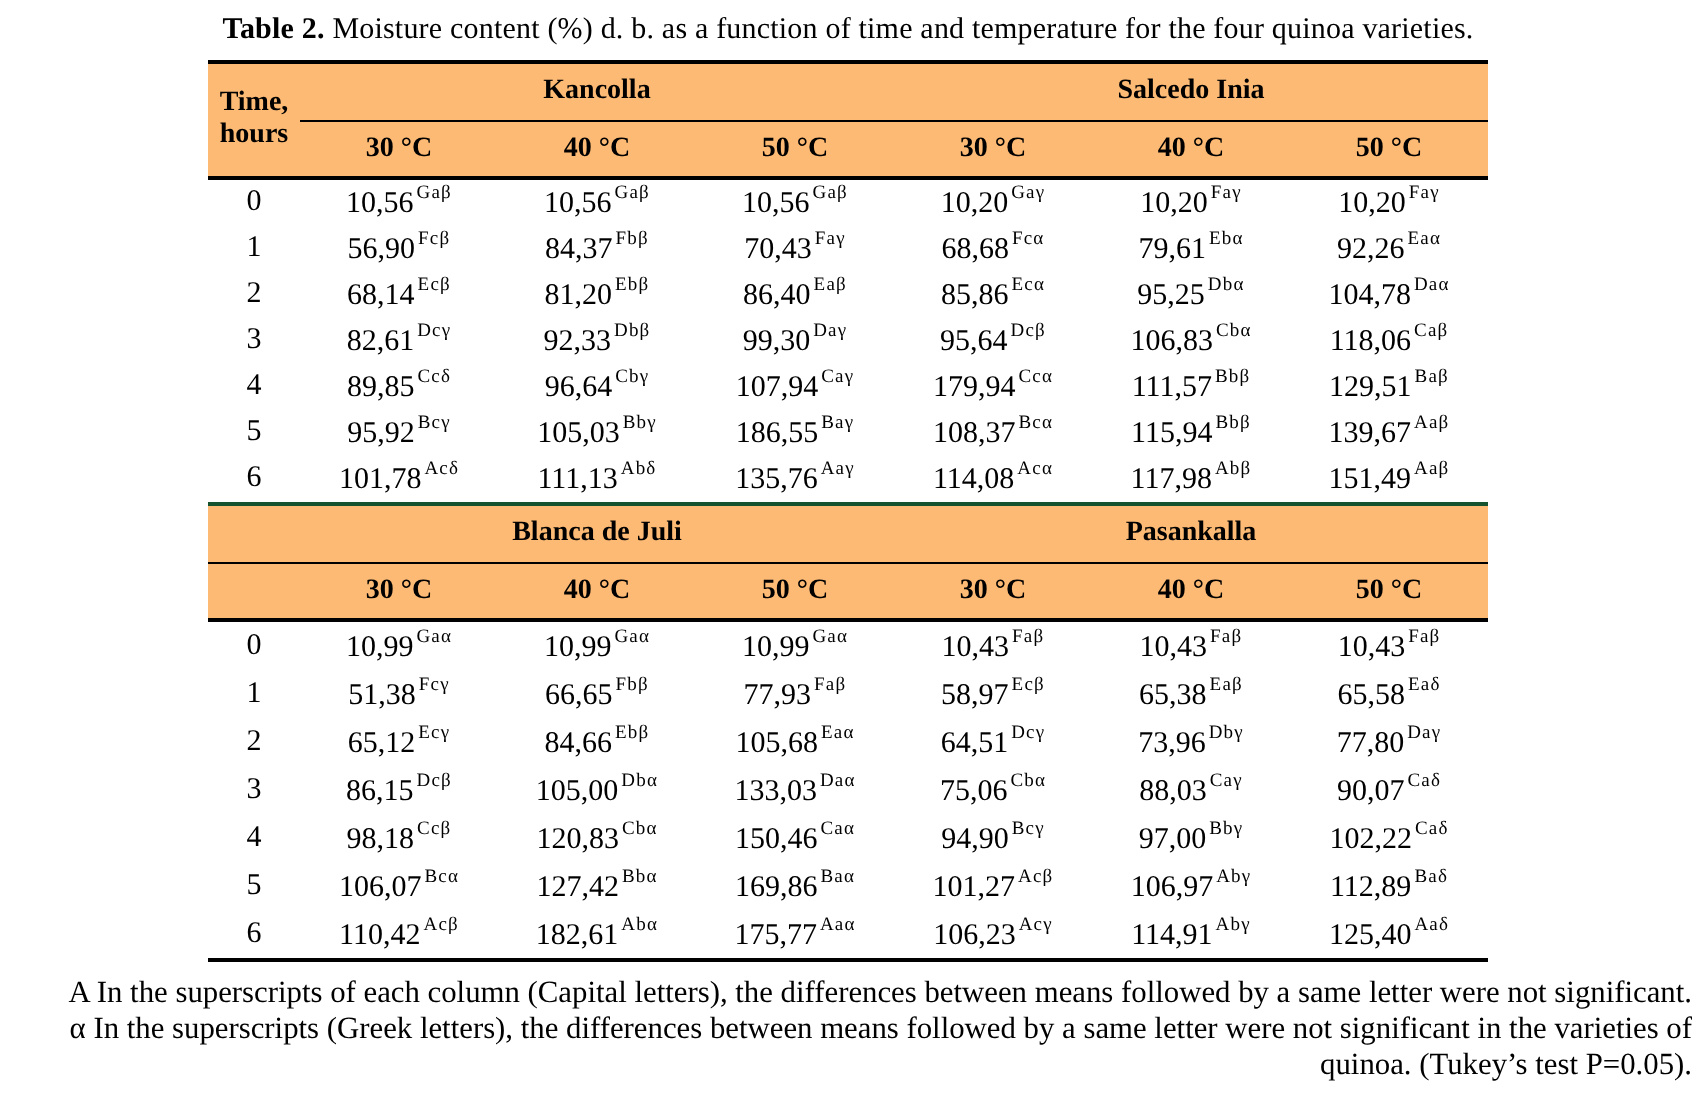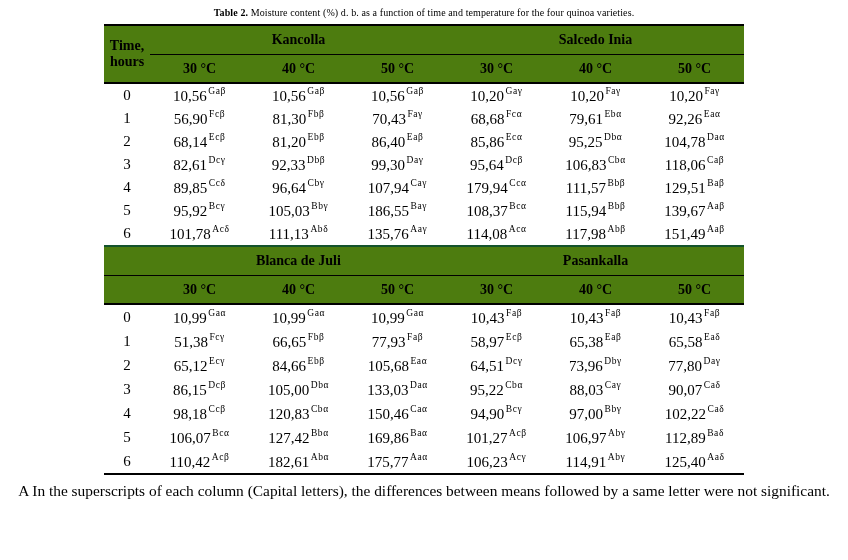--- a/index.html
+++ b/index.html
@@ -2,34 +2,34 @@
 <html><head>
 <meta charset="utf-8">
 <style>
   html,body{margin:0;padding:0;}
   body{
     width:848px;height:560px;background:#ffffff;color:#000;
     font-family:"Liberation Serif","DejaVu Serif",serif;
     overflow:hidden;position:relative;
   }
   .caption{
-    text-align:center;font-size:10px;padding-top:7px;letter-spacing:.1px;
+    text-align:center;font-size:15px;padding-top:7px;letter-spacing:.1px;
   }
   .caption b{font-weight:bold;}
   table.moist{
     border-collapse:collapse;table-layout:fixed;
     margin:6px 0 0 104px;width:640px;
     border-top:2.5px solid #000;
   }
   col.c-time{width:46px;}
   col.c-data{width:99px;}
   th,td{padding:0;margin:0;font-weight:normal;}
   
   tr.variety-row th, tr.temp-row th{
-    background:#4d7c0f;font-weight:bold;font-size:14px;
+    background:#fdba74;font-weight:bold;font-size:14px;
   }
   tr.variety-row th{height:28px;}
   tr.temp-row th{height:27px;}
   th.time-cell{font-size:14px;line-height:1.15;}
   
   tr.variety-row.s0 th.vh{border-bottom:1.5px solid #000;}
   tr.variety-row.s1 th{border-bottom:1.5px solid #000;border-top:2px solid #14532d;}
   
   tr.temp-row th{border-bottom:2.2px solid #000;}
   tr.variety-row.s0 th.time-cell{border-bottom:2.2px solid #000;}
@@ -39,21 +39,21 @@
     background:#fff;white-space:nowrap;
   }
   tr.data-row.tall td{height:24px;}
   tr.data-row.last td{border-bottom:2.5px solid #000;}
   td .sup{
     font-size:9.5px;vertical-align:7px;letter-spacing:.6px;margin-left:1.5px;
   }
   td.time-val{font-size:15px;}
   
   .notes{
-    margin:7px 2px 0 2px;font-size:15.4px;line-height:18px;text-align:center;
+    margin:7px 2px 0 2px;font-size:15.4px;line-height:18px;text-align:right;
   }
   .notes p{margin:0;}
 </style>
 </head>
 <body>
 
 <div class="caption">
   <b>Table 2.</b>
   <span>Moisture content (%) d. b. as a function of time and temperature for the four quinoa varieties.</span>
 </div>
@@ -87,21 +87,21 @@
         <td class="data"><span class="val">10,56</span><span class="sup">Gaβ</span></td>
         <td class="data"><span class="val">10,56</span><span class="sup">Gaβ</span></td>
         <td class="data"><span class="val">10,56</span><span class="sup">Gaβ</span></td>
         <td class="data"><span class="val">10,20</span><span class="sup">Gaγ</span></td>
         <td class="data"><span class="val">10,20</span><span class="sup">Faγ</span></td>
         <td class="data"><span class="val">10,20</span><span class="sup">Faγ</span></td>
       </tr>
       <tr class="data-row">
         <td class="time-val">1</td>
         <td class="data"><span class="val">56,90</span><span class="sup">Fcβ</span></td>
-        <td class="data"><span class="val">81,30</span><span class="sup">Fbβ</span></td>
+        <td class="data"><span class="val">84,37</span><span class="sup">Fbβ</span></td>
         <td class="data"><span class="val">70,43</span><span class="sup">Faγ</span></td>
         <td class="data"><span class="val">68,68</span><span class="sup">Fcα</span></td>
         <td class="data"><span class="val">79,61</span><span class="sup">Ebα</span></td>
         <td class="data"><span class="val">92,26</span><span class="sup">Eaα</span></td>
       </tr>
       <tr class="data-row">
         <td class="time-val">2</td>
         <td class="data"><span class="val">68,14</span><span class="sup">Ecβ</span></td>
         <td class="data"><span class="val">81,20</span><span class="sup">Ebβ</span></td>
         <td class="data"><span class="val">86,40</span><span class="sup">Eaβ</span></td>
@@ -184,21 +184,21 @@
         <td class="data"><span class="val">105,68</span><span class="sup">Eaα</span></td>
         <td class="data"><span class="val">64,51</span><span class="sup">Dcγ</span></td>
         <td class="data"><span class="val">73,96</span><span class="sup">Dbγ</span></td>
         <td class="data"><span class="val">77,80</span><span class="sup">Daγ</span></td>
       </tr>
       <tr class="data-row tall">
         <td class="time-val">3</td>
         <td class="data"><span class="val">86,15</span><span class="sup">Dcβ</span></td>
         <td class="data"><span class="val">105,00</span><span class="sup">Dbα</span></td>
         <td class="data"><span class="val">133,03</span><span class="sup">Daα</span></td>
-        <td class="data"><span class="val">95,22</span><span class="sup">Cbα</span></td>
+        <td class="data"><span class="val">75,06</span><span class="sup">Cbα</span></td>
         <td class="data"><span class="val">88,03</span><span class="sup">Caγ</span></td>
         <td class="data"><span class="val">90,07</span><span class="sup">Caδ</span></td>
       </tr>
       <tr class="data-row tall">
         <td class="time-val">4</td>
         <td class="data"><span class="val">98,18</span><span class="sup">Ccβ</span></td>
         <td class="data"><span class="val">120,83</span><span class="sup">Cbα</span></td>
         <td class="data"><span class="val">150,46</span><span class="sup">Caα</span></td>
         <td class="data"><span class="val">94,90</span><span class="sup">Bcγ</span></td>
         <td class="data"><span class="val">97,00</span><span class="sup">Bbγ</span></td>
@@ -220,13 +220,14 @@
         <td class="data"><span class="val">175,77</span><span class="sup">Aaα</span></td>
         <td class="data"><span class="val">106,23</span><span class="sup">Acγ</span></td>
         <td class="data"><span class="val">114,91</span><span class="sup">Abγ</span></td>
         <td class="data"><span class="val">125,40</span><span class="sup">Aaδ</span></td>
       </tr>
     </tbody>
 </table>
 
 <div class="notes">
   <p>A In the superscripts of each column (Capital letters), the differences between means followed by a same letter were not significant.</p>
+  <p>α In the superscripts (Greek letters), the differences between means followed by a same letter were not significant in the varieties of quinoa. (Tukey’s test P=0.05).</p>
 </div>
 
 </body></html>

